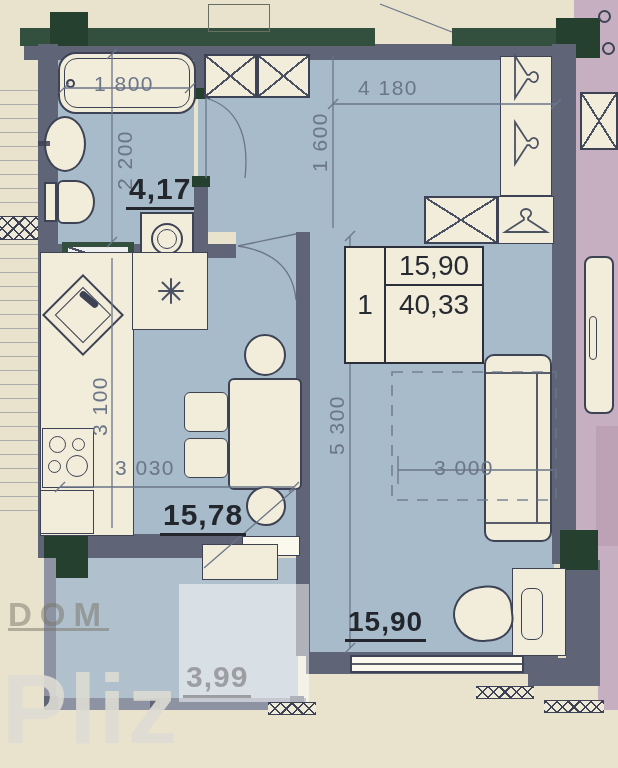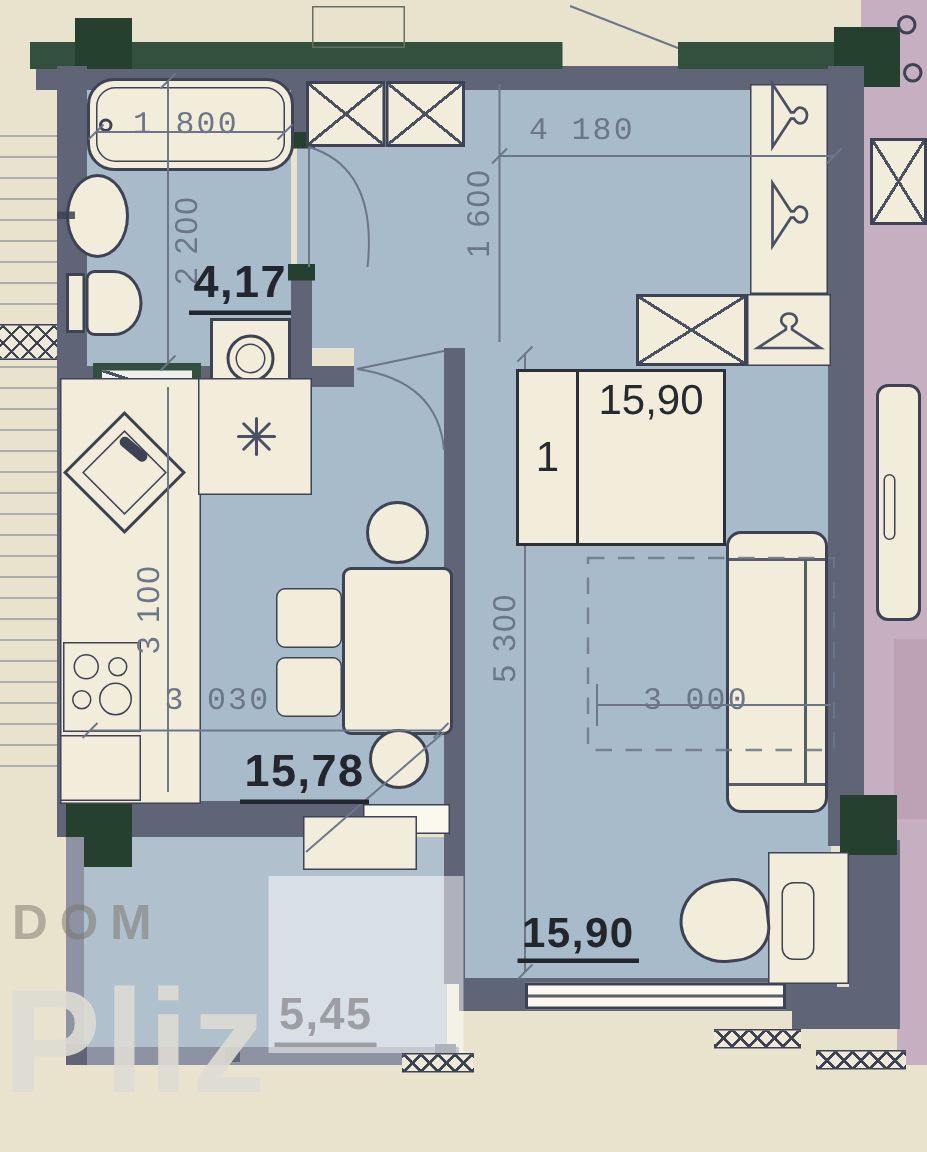--- a/index.html
+++ b/index.html
@@ -17,21 +17,21 @@
   .thinline{background:var(--line-dark,#3d4354);opacity:.85;}
   .xbox{background:
      linear-gradient(to top right,transparent calc(50% - 1px),#4a5162 calc(50% - 1px) calc(50% + 1px),transparent calc(50% + 1px)),
      linear-gradient(to bottom right,transparent calc(50% - 1px),#4a5162 calc(50% - 1px) calc(50% + 1px),transparent calc(50% + 1px)),
      var(--furniture-cream,#f2ecda);
      border:2px solid var(--line-dark,#3d4354);box-sizing:border-box;}
   .circle{border:2px solid var(--line-dark,#3d4354);border-radius:50%;box-sizing:border-box;background:var(--furniture-cream,#f2ecda);}
   .dim{color:var(--dim-gray,#6b7689);font-size:21px;letter-spacing:1.5px;white-space:nowrap;
        transform-origin:center;font-weight:400;}
   .dim.vert{transform:translate(-50%,-50%) rotate(-90deg);}
-  .dim.horiz{transform:translate(-50%,-50%);font-family:Liberation Mono, monospace;}
+  .dim.horiz{transform:translate(-50%,-50%);}
   .arealabel{color:var(--label-dark,#23262d);font-weight:700;font-size:30px;letter-spacing:1px;
        border-bottom:3px solid var(--label-dark,#23262d);padding:0 3px 1px 3px;white-space:nowrap;}
   .zig{border-top:1.5px solid var(--line-dark,#3d4354);border-bottom:1.5px solid var(--line-dark,#3d4354);
      background-image:repeating-linear-gradient(45deg,var(--line-dark,#3d4354) 0 1.5px,transparent 1.5px 8px),
                       repeating-linear-gradient(-45deg,var(--line-dark,#3d4354) 0 1.5px,transparent 1.5px 8px);
      box-sizing:border-box;background-color:#efe9d8;}
   .ladder{background-image:repeating-linear-gradient(180deg,rgba(120,130,145,.55) 0 1.5px,transparent 1.5px 14px);}
   #infotable{display:grid;grid-template-columns:40px 96px;grid-template-rows:38px 38px 38px;
      background:var(--furniture-cream,#f2ecda);border:2.5px solid #2b303b;box-sizing:border-box;
      font-size:28px;color:#262a31;}
@@ -151,20 +151,21 @@
   <div class="abs furn z3" style="left:40px;top:490px;width:54px;height:44px;border-width:1.5px;"></div>
   <div class="abs furn z3" style="left:228px;top:378px;width:74px;height:112px;border-radius:6px;"></div>
   <div class="abs furn z3" style="left:184px;top:392px;width:44px;height:40px;border-radius:6px;border-width:1.5px;"></div>
   <div class="abs furn z3" style="left:184px;top:438px;width:44px;height:40px;border-radius:6px;border-width:1.5px;"></div>
   <div class="abs circle z3" style="left:244px;top:334px;width:42px;height:42px;"></div>
   <div class="abs circle z3" style="left:246px;top:486px;width:40px;height:40px;"></div>
 
   <div id="infotable" class="abs z5" style="left:344px;top:246px;">
     <div class="unit">1</div>
     <div class="cell">15,90</div>
+    <div class="cell">40,33</div>
   </div>
   <div class="abs furn z3" style="left:484px;top:354px;width:68px;height:188px;border-radius:10px;"></div>
   <div class="abs thinline z3" style="left:486px;top:372px;width:64px;height:1.5px;"></div>
   <div class="abs thinline z3" style="left:486px;top:522px;width:64px;height:1.5px;"></div>
   <div class="abs thinline z3" style="left:536px;top:374px;width:1.5px;height:148px;"></div>
   <div class="abs furn z3" style="left:512px;top:568px;width:54px;height:88px;border-width:1.5px;"></div>
   <div class="abs z3" style="left:521px;top:588px;width:22px;height:52px;border:1.5px solid var(--line-dark);border-radius:8px;box-sizing:border-box;background:var(--furniture-cream);"></div>
   <div class="abs furn z3" style="left:453px;top:586px;width:60px;height:56px;border-radius:50% 40% 40% 50%;transform:rotate(-6deg);"></div>
 
   <div class="abs furn z3" style="left:202px;top:544px;width:76px;height:36px;border-width:1.5px;"></div>
@@ -205,19 +206,19 @@
   <div class="abs dim horiz z5" style="left:388px;top:88px;">4 180</div>
   <div class="abs dim vert z5" style="left:320px;top:142px;">1 600</div>
   <div class="abs dim vert z5" style="left:100px;top:406px;">3 100</div>
   <div class="abs dim horiz z5" style="left:145px;top:468px;">3 030</div>
   <div class="abs dim vert z5" style="left:337px;top:425px;">5 300</div>
   <div class="abs dim horiz z5" style="left:464px;top:468px;">3 000</div>
 
   <div class="abs arealabel z5" style="left:126px;top:172px;">4,17</div>
   <div class="abs arealabel z5" style="left:160px;top:498px;">15,78</div>
   <div class="abs arealabel z5" style="left:345px;top:606px;font-size:28px;">15,90</div>
-  <div class="abs arealabel z5" style="left:183px;top:660px;color:#3a3d44;border-color:#3a3d44;">5,45</div>
+  <div class="abs arealabel z5" style="left:183px;top:660px;color:#3a3d44;border-color:#3a3d44;">3,99</div>
 
   <div class="abs wm-box z6" style="left:179px;top:584px;width:130px;height:118px;"></div>
-  <div class="abs wm-dom z6" style="left:8px;top:596px;">DOM</div>
-  <div class="abs wm-pliz z6" style="left:2px;top:645px;">Pliz</div>
+  <div class="abs wm-dom z6" style="left:8px;top:596px;text-decoration:underline;">DOM</div>
+  <div class="abs wm-pliz z6" style="left:2px;top:660px;">Pliz</div>
 
 </div>
 
 </body></html>

